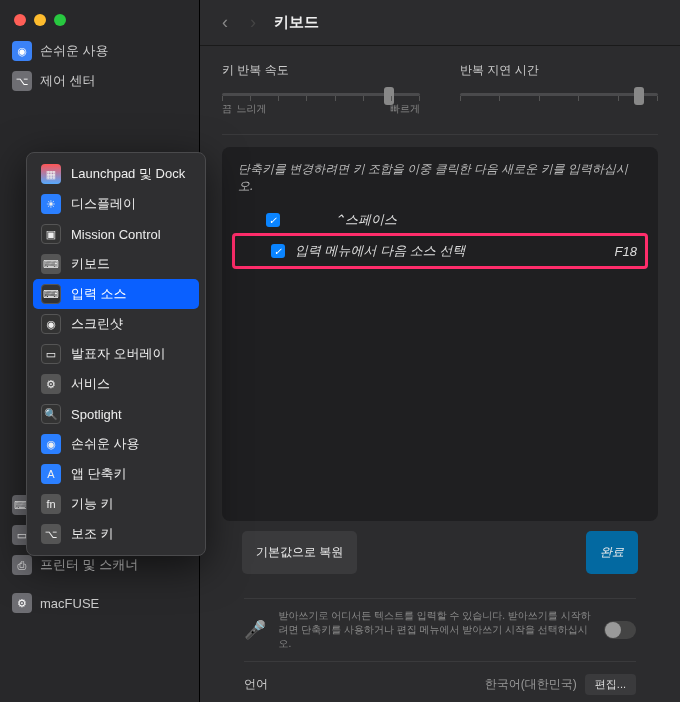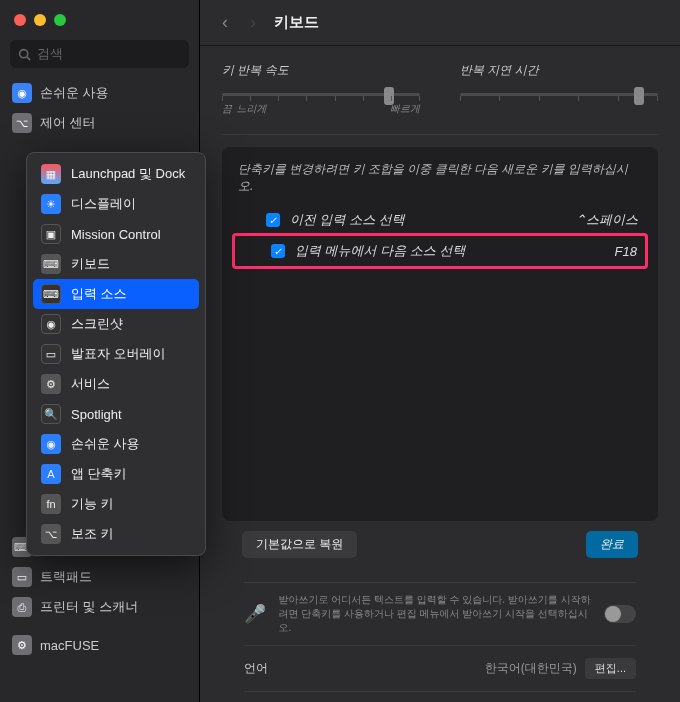--- a/index.html
+++ b/index.html
@@ -19,40 +19,40 @@
 .side-icon.blue { background: #3b82f6; color: #fff; }
 
 .main { flex: 1; background: #2c2c2e; display: flex; flex-direction: column; position: relative; }
 .header { display: flex; align-items: center; gap: 14px; padding: 10px 18px; border-bottom: 1px solid #1a1a1a; }
 .nav-arrow { color: #888; font-size: 18px; padding: 2px 4px; }
 .nav-arrow.dis { color: #444; }
 .title { font-size: 15px; font-weight: 600; color: #eee; }
 
 .content { padding: 16px 22px; flex: 1; overflow: auto; }
 .sliders { display: flex; gap: 40px; margin-bottom: 18px; }
-.slider-block { flex: 1; font-style: italic; }
+.slider-block { flex: 1; }
 .slider-label { font-size: 12px; color: #ccc; margin-bottom: 14px; }
 .slider-track { height: 3px; background: #4a4a4c; border-radius: 2px; position: relative; margin-bottom: 6px; }
 .slider-thumb { position: absolute; top: -6px; width: 10px; height: 18px; background: #888; border-radius: 3px; }
 .ticks { display: flex; justify-content: space-between; }
 .tick { width: 1px; height: 5px; background: #555; }
 .slider-ends { display: flex; justify-content: space-between; font-size: 10px; color: #888; margin-top: 4px; }
 
 .divider { height: 1px; background: #3a3a3c; margin: 12px 0; }
 
 .shortcut-panel { background: #1f1f21; border-radius: 8px; padding: 14px 16px; font-style: italic; }
 .instr { font-size: 12px; color: #bbb; margin-bottom: 10px; }
 .sc-row { display: flex; align-items: center; padding: 6px 4px; gap: 10px; }
 .sc-row.hl { border: 3px solid #ff2d6b; border-radius: 4px; margin: -2px -6px; padding: 6px 8px; }
 .cb { width: 14px; height: 14px; background: #0a84ff; border-radius: 3px; display: flex; align-items: center; justify-content: center; color: #fff; font-size: 10px; flex-shrink: 0; }
 .sc-label { flex: 1; color: #ddd; font-size: 13px; }
 .sc-key { color: #ddd; font-size: 13px; margin-left: 44px; }
 
 .footer { display: flex; justify-content: space-between; padding: 10px 20px 14px; }
-.btn { background: #3a3a3c; border: none; color: #eee; font-size: 12px; padding: 5px 14px; border-radius: 5px; }
+.btn { background: #3a3a3c; border: none; color: #eee; font-size: 12px; padding: 13px 14px; border-radius: 5px; }
 .btn.primary { background: #0369a1; font-style: italic; }
 
 .popup { position: absolute; top: 152px; left: 26px; width: 180px; background: #2f2f31; border: 1px solid #4a4a4c; border-radius: 8px; padding: 6px; box-shadow: 0 10px 40px rgba(0,0,0,.6); z-index: 10; }
 .popup-item { display: flex; align-items: center; gap: 10px; padding: 5px 8px; border-radius: 5px; font-size: 13px; color: #eee; }
 .popup-item.sel { background: #0a60ff; color: #fff; }
 .pi-icon { width: 20px; height: 20px; border-radius: 4px; display: flex; align-items: center; justify-content: center; font-size: 11px; flex-shrink: 0; }
 .pi-icon.gray { background: #555; }
 .pi-icon.blue { background: #2b7fff; }
 .pi-icon.dark { background: #333; border: 1px solid #555; }
 
@@ -68,27 +68,20 @@
 </head>
 <body>
 
 <div class="window">
   <div class="sidebar">
     <div class="traffic">
       <div class="dot r"></div>
       <div class="dot y"></div>
       <div class="dot g"></div>
     </div>
-    <div class="search">
-      <svg viewBox="0 0 16 16" fill="none" stroke="#666" stroke-width="2">
-          <circle cx="7" cy="7" r="5"></circle>
-          <line x1="11" y1="11" x2="15" y2="15"></line>
-        </svg>
-      <span>검색</span>
-    </div>
     <div class="side-items">
       <div class="side-item">
           <div class="side-icon blue">◉</div>
           <span>손쉬운 사용</span>
         </div>
       <div class="side-item">
           <div class="side-icon gray">⌥</div>
           <span>제어 센터</span>
         </div>
       <div style="height:394px"></div>
@@ -157,21 +150,20 @@
           </div>
         </div>
       </div>
 
       <div class="divider"></div>
 
       <div class="shortcut-panel">
         <div class="instr">단축키를 변경하려면 키 조합을 이중 클릭한 다음 새로운 키를 입력하십시오.</div>
         <div class="sc-row" style="padding-left:28px">
           <div class="cb">✓</div>
-          <span class="sc-label">이전 입력 소스 선택</span>
           <span class="sc-key">⌃스페이스</span>
         </div>
         <div class="sc-row hl">
           <div style="width:18px"></div>
           <div class="cb">✓</div>
           <span class="sc-label">입력 메뉴에서 다음 소스 선택</span>
           <span class="sc-key">F18</span>
         </div>
         <div style="height:240px"></div>
       </div>

